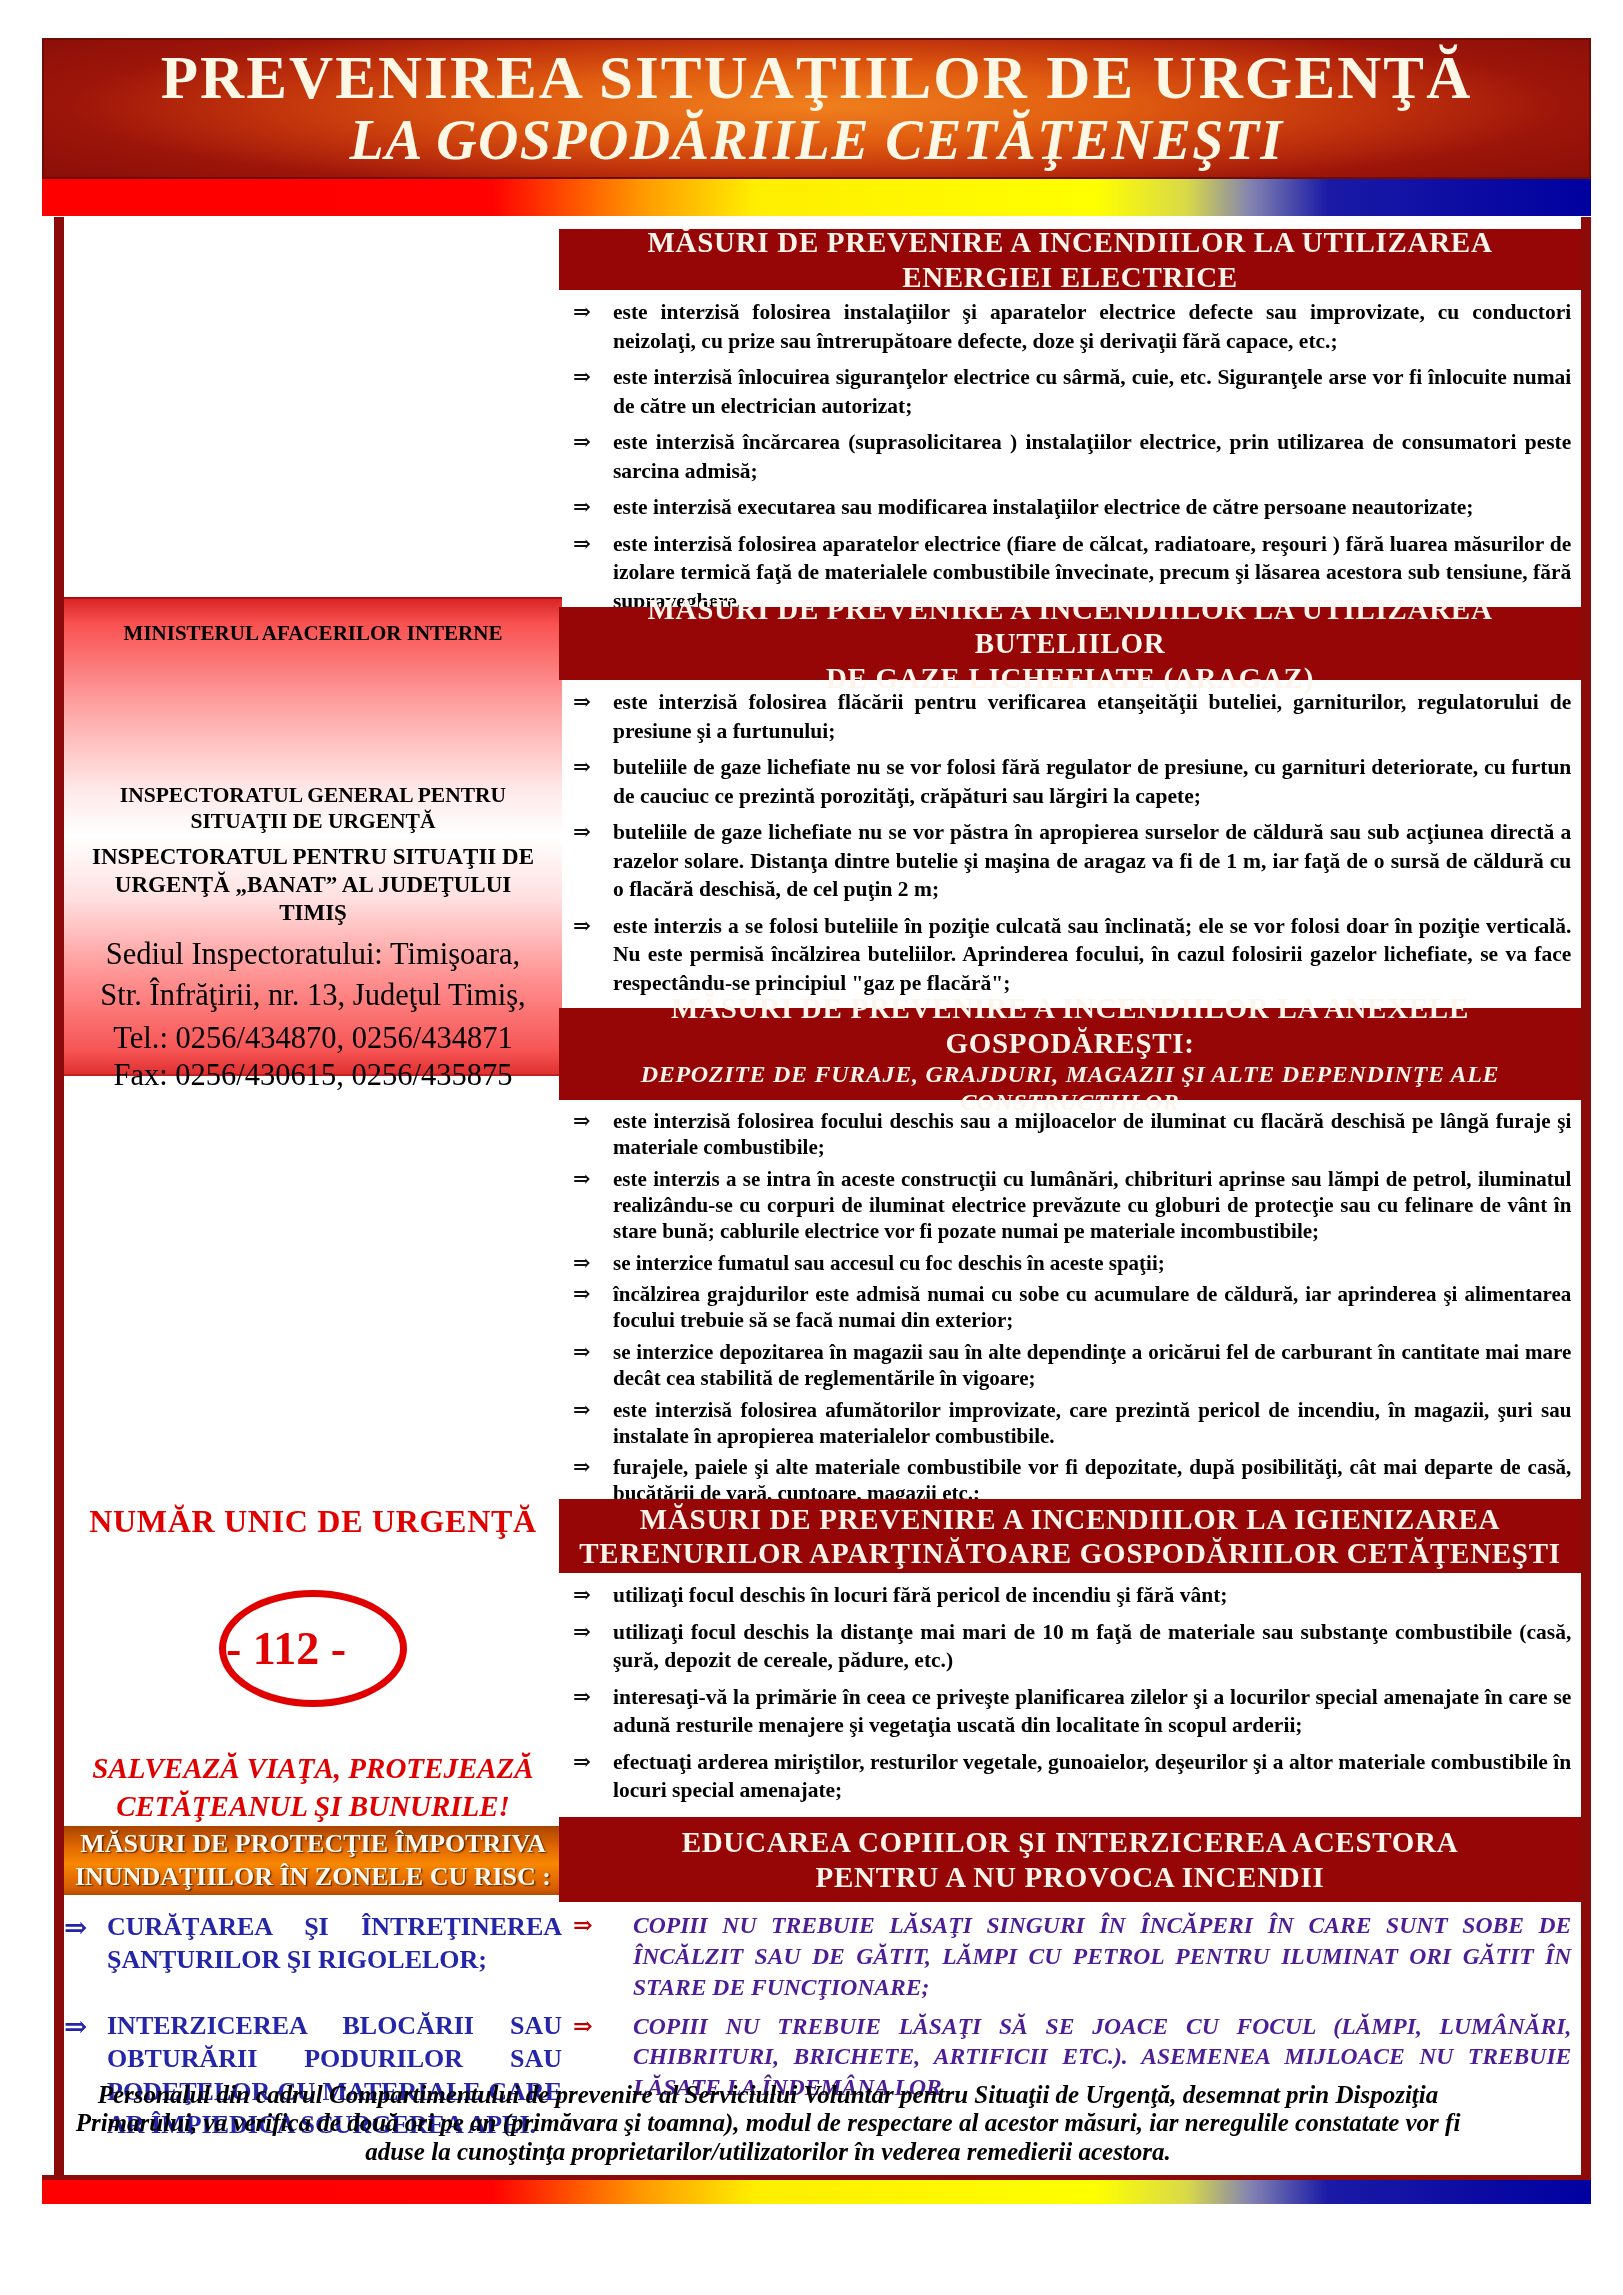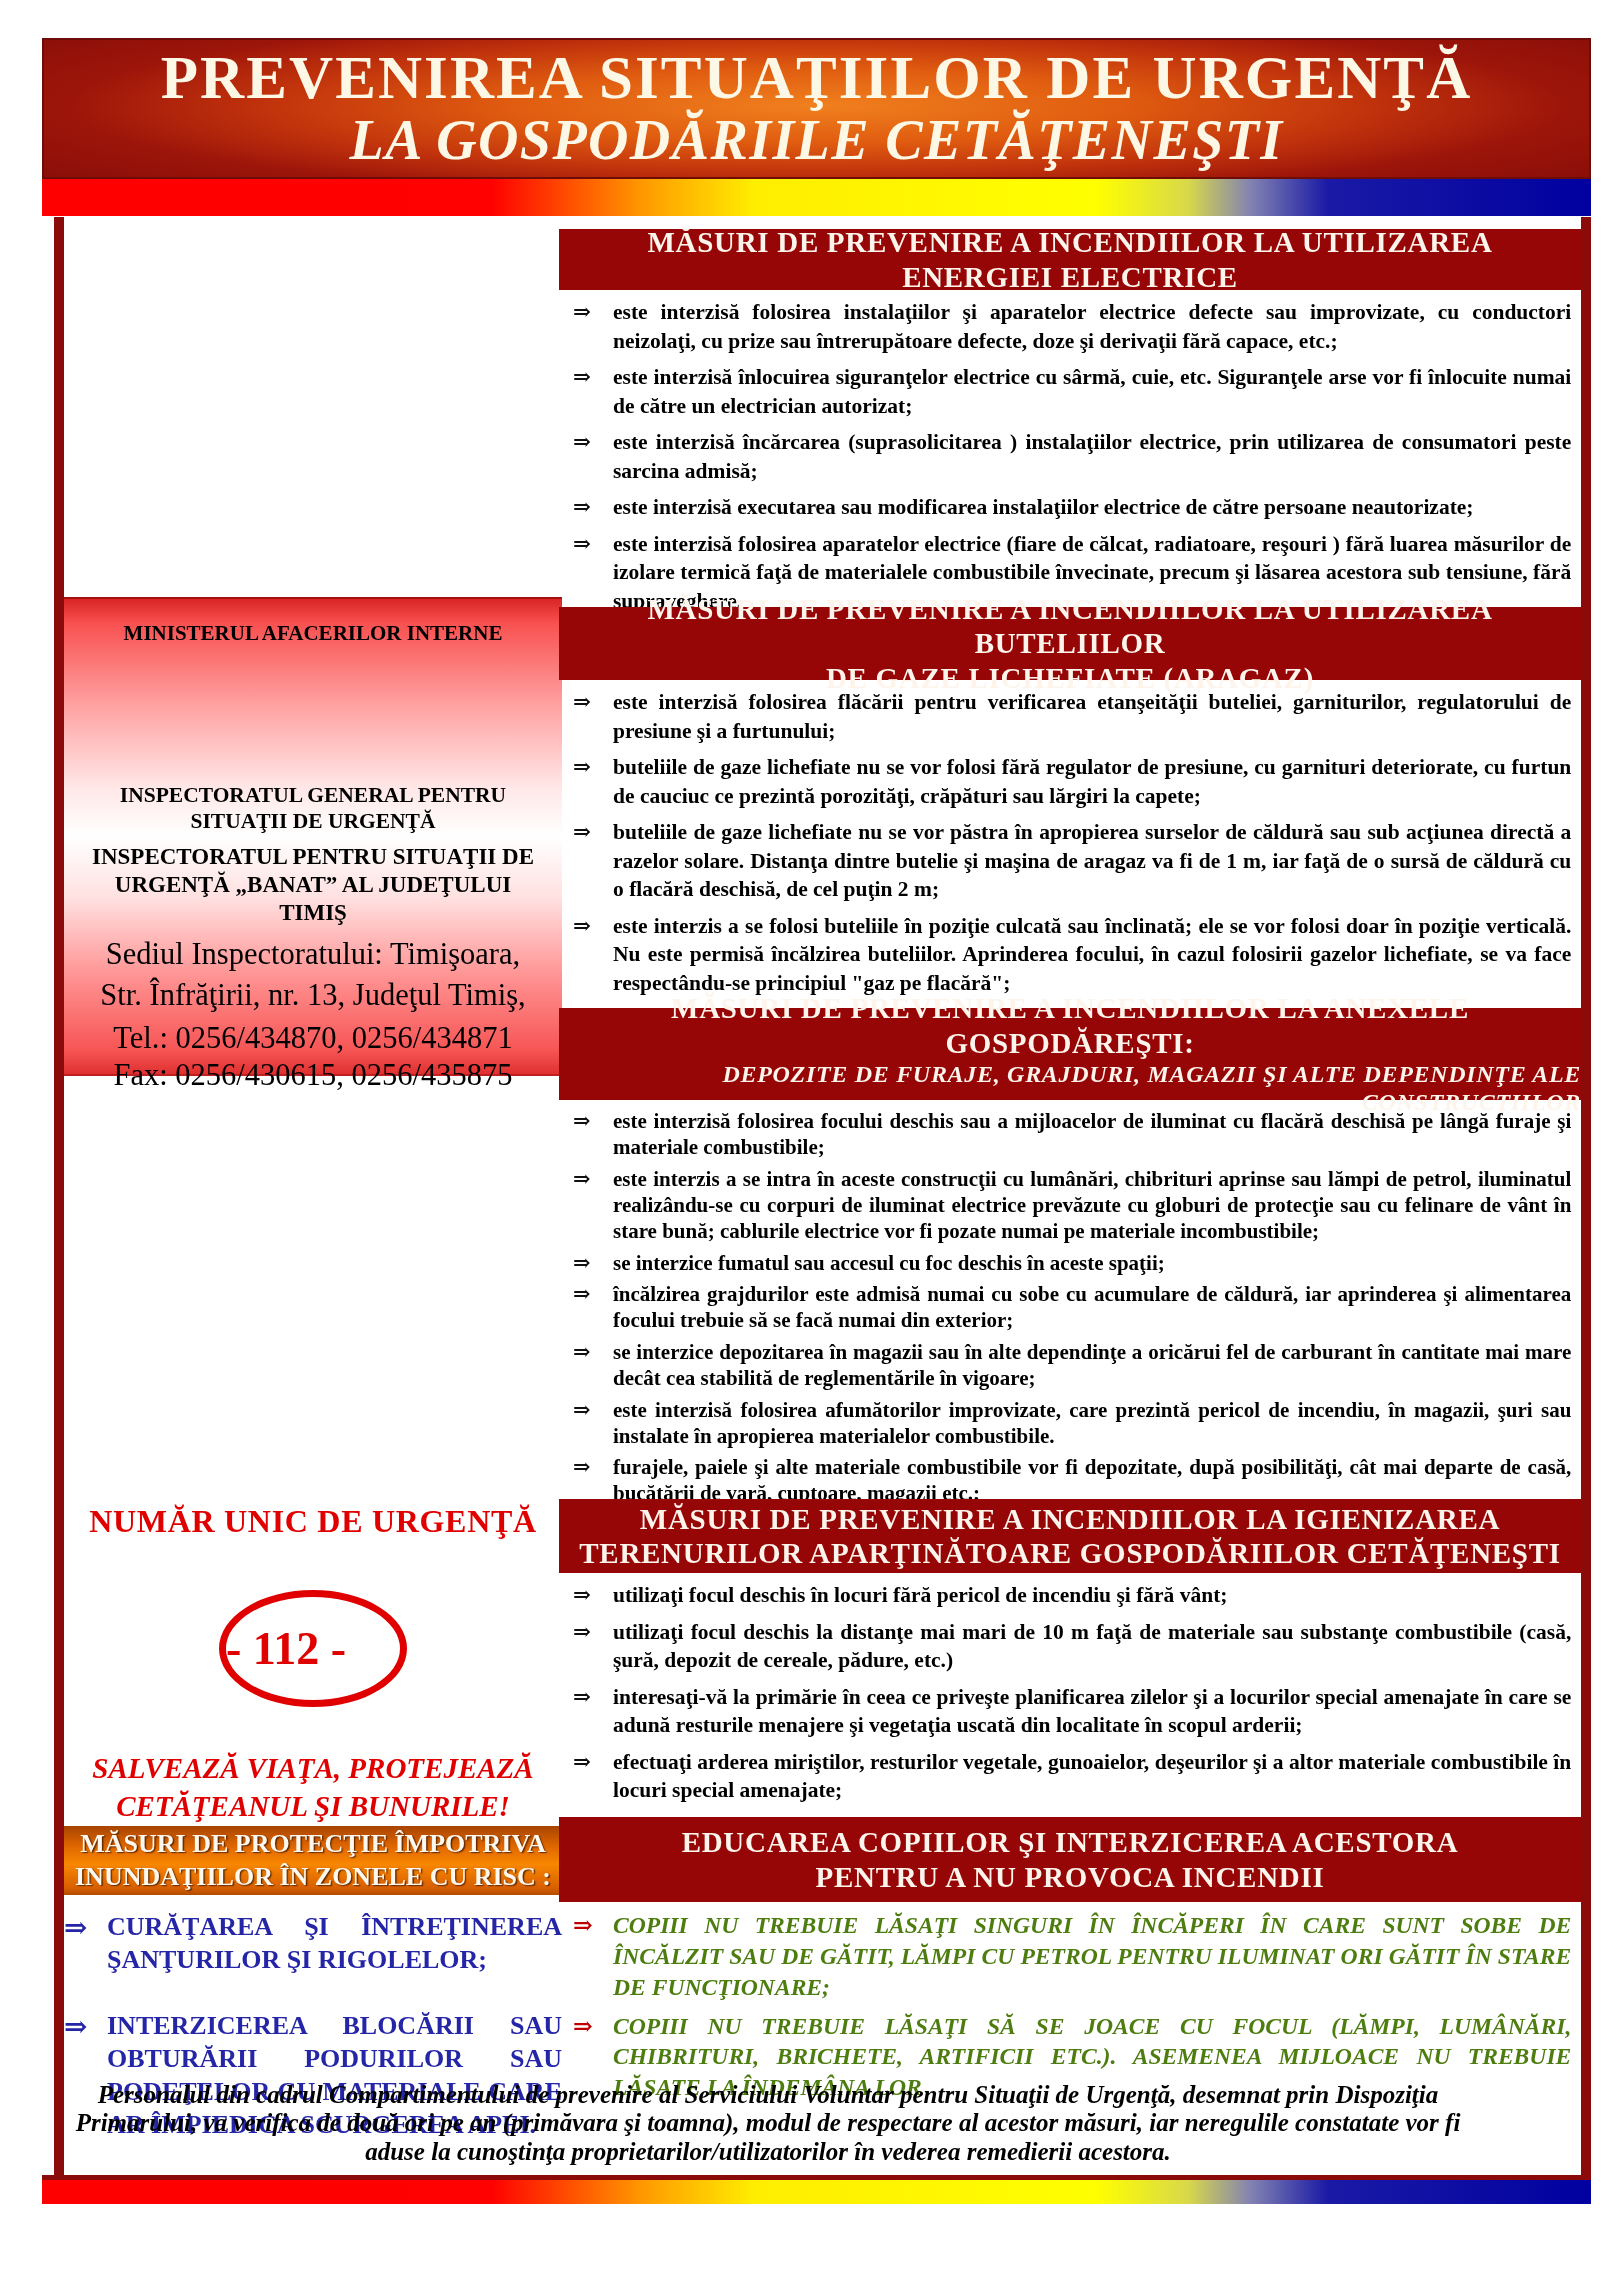--- a/index.html
+++ b/index.html
@@ -56,30 +56,30 @@
   .flood-list .bi{display:flex;margin-bottom:32px;}
   .flood-list .arr{flex:0 0 43px;color:#2525a8;font-weight:bold;font-size:28px;line-height:1.28;}
   .flood-list .bt{color:#2525a8;font-weight:bold;font-size:26px;line-height:1.28;text-align:justify;}
 
   
   .sec{position:absolute;left:559px;width:1022px;}
   .sh{background:#960606;color:#fdf4ec;text-align:center;box-sizing:border-box;
       display:flex;flex-direction:column;justify-content:center;}
   .shl1{font-weight:bold;font-size:29px;line-height:1.18;letter-spacing:0.7px;}
   .shl2{font-weight:bold;font-size:29px;line-height:1.18;letter-spacing:0.7px;}
-  .sec3 .shl2{font-style:italic;font-size:24px;text-align:right;}
+  .sec3 .shl2{font-style:italic;font-size:24px;}
   .slist{padding:8.3px 9.7px 0 14px;}
   .slist .bi{display:flex;margin-bottom:8.3px;}
   .slist .arr{flex:0 0 40px;color:#111;font-weight:bold;font-size:21.5px;line-height:1.32;}
   .slist .bt{color:#000;font-weight:bold;font-size:21.5px;line-height:1.32;text-align:justify;}
   .sec3 .slist .arr{font-size:21px;line-height:1.24;}
   .sec3 .slist .bt{font-size:21px;line-height:1.24;}
   .sec3 .slist .bi{margin-bottom:5.6px;}
   .sec5 .slist .arr{color:#c00000;font-style:italic;font-size:23.6px;line-height:1.3;}
-  .sec5 .slist .bt{color:#4d7c0f;font-style:italic;font-size:23.6px;line-height:1.3;}
+  .sec5 .slist .bt{color:#4c1d95;font-style:italic;font-size:23.6px;line-height:1.3;margin-left:20px;}
 
   
   .footer{position:absolute;left:64px;top:2081px;width:1408px;text-align:center;
     color:#000;font-weight:bold;font-style:italic;font-size:25px;line-height:1.13;}
 </style>
 </head>
 <body>
 
 <div class="page">
 

